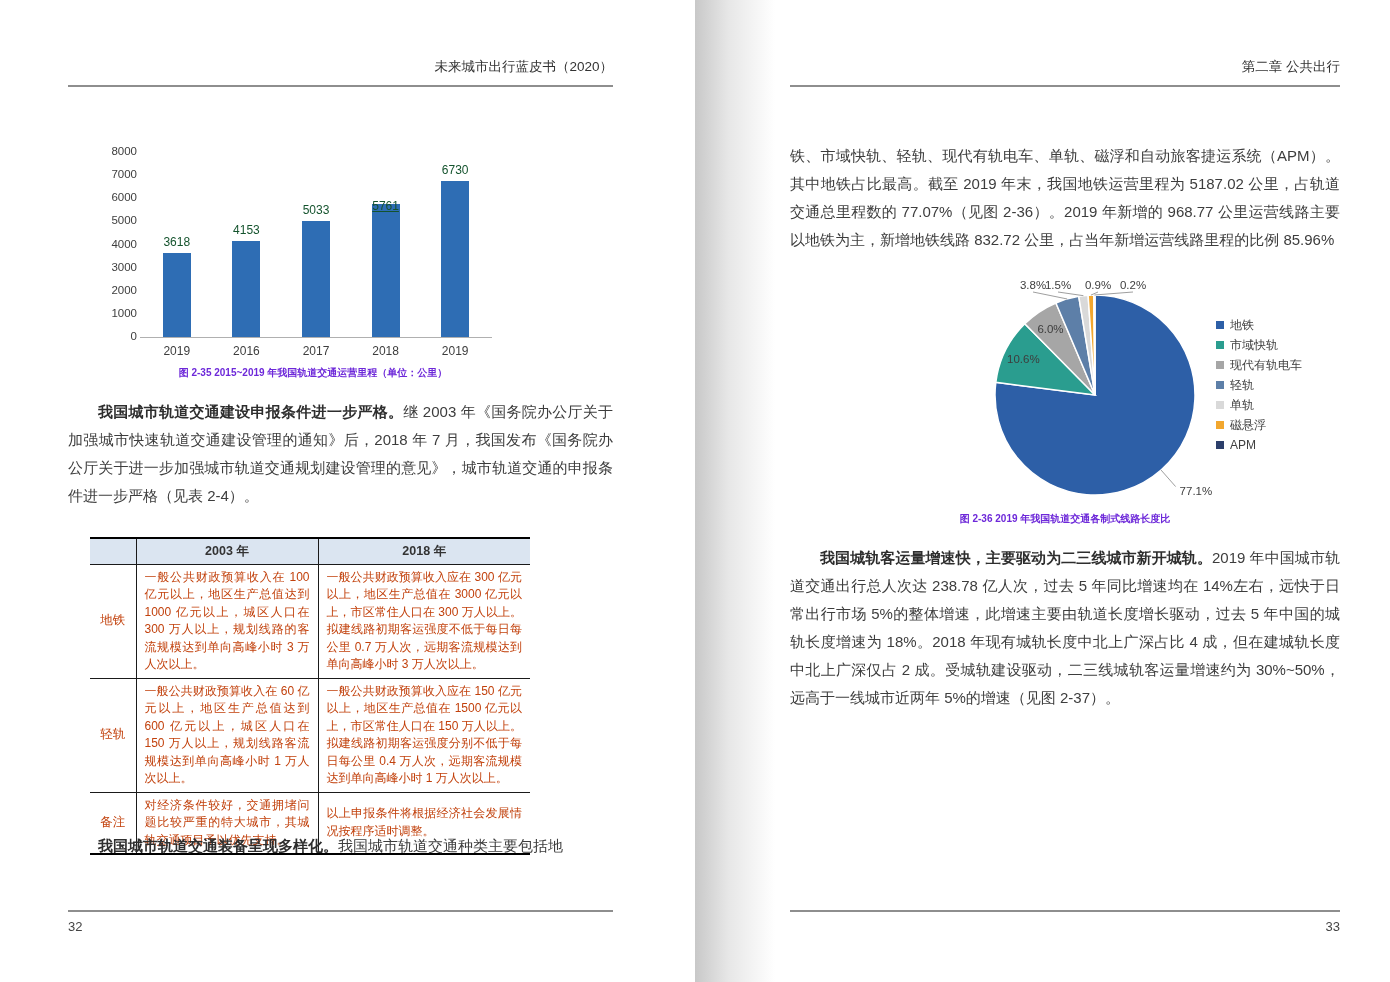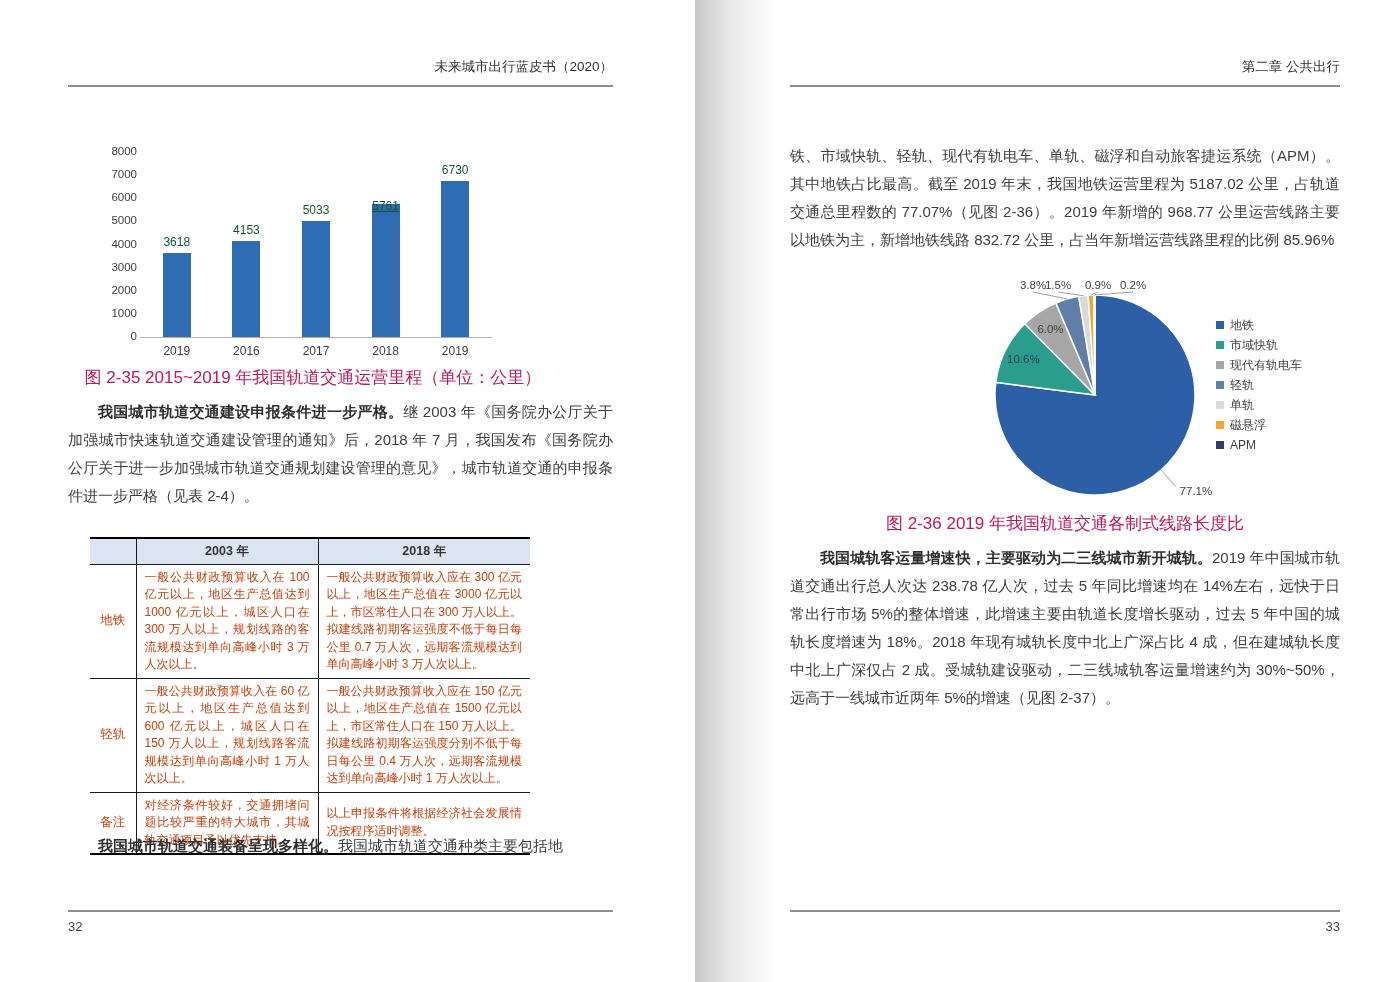--- a/index.html
+++ b/index.html
@@ -14,21 +14,21 @@
   .pg-header{position:absolute;top:58px;width:100%;font-size:13.5px;color:#333;text-align:right;}
   .pg-header.right{text-align:right;}
   .header-rule{position:absolute;top:85px;width:100%;border-top:2px solid #8e8e8e;}
   .footer-rule{position:absolute;top:910px;width:100%;border-top:2px solid #8e8e8e;}
   .pg-num{position:absolute;top:919px;font-size:13px;color:#444;}
   #right-page .pg-num{right:0;}
   .para{position:absolute;width:100%;font-size:15px;line-height:28px;
     text-align:justify;color:#3d3d3d;}
   .para .lead{font-weight:bold;color:#2e2e2e;}
   .indent{text-indent:2em;}
-  .caption{position:absolute;font-weight:normal;font-size:17px;color:#be185d;
+  .caption{position:absolute;font-weight:bold;font-size:10px;color:#6d28d9;
     text-align:center;width:490px;left:0;}
   
   #bar-chart{position:absolute;left:0;top:0;width:545px;height:370px;}
   #bar-chart .ytick{position:absolute;left:25px;width:44px;text-align:right;
     font-size:11.5px;color:#3d3d3d;}
   #bar-chart .axis-line{position:absolute;left:72px;top:337px;width:352px;
     border-top:1px solid #b0b0b0;}
   #bar-chart .bar{position:absolute;width:28px;}
   #bar-chart .bar-label{position:absolute;width:64px;text-align:center;
     font-size:12px;color:#14532d;}

